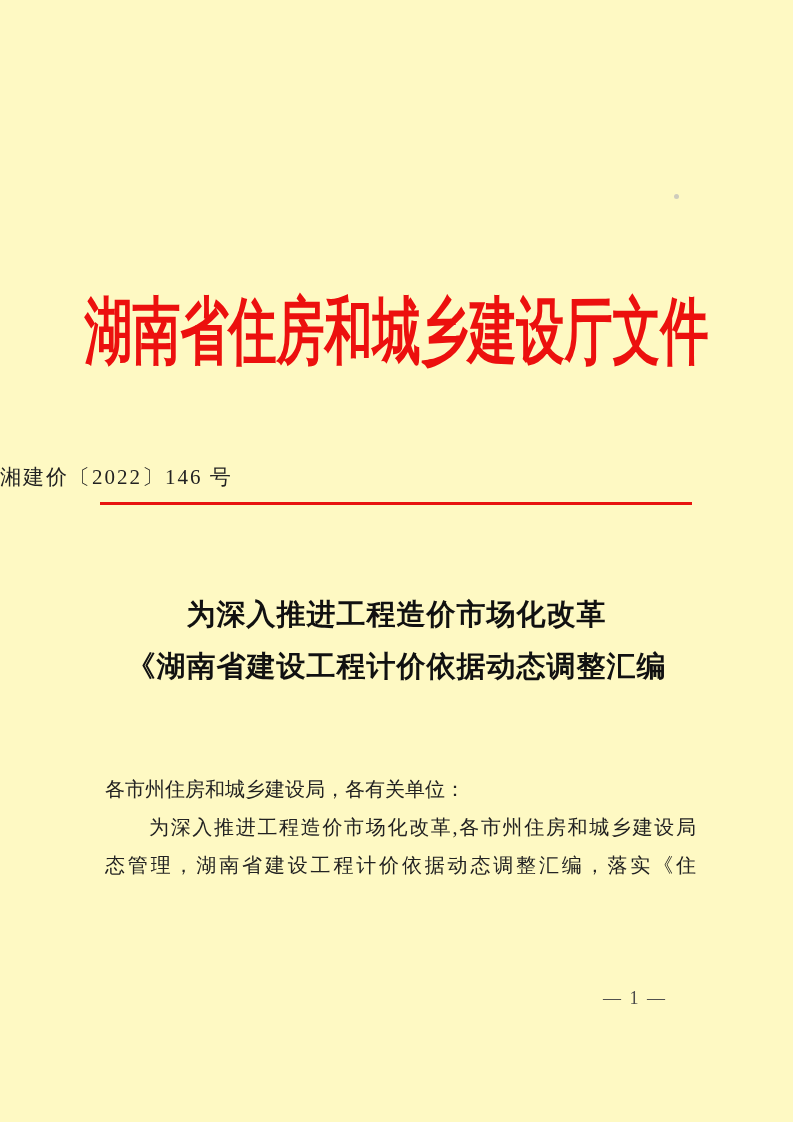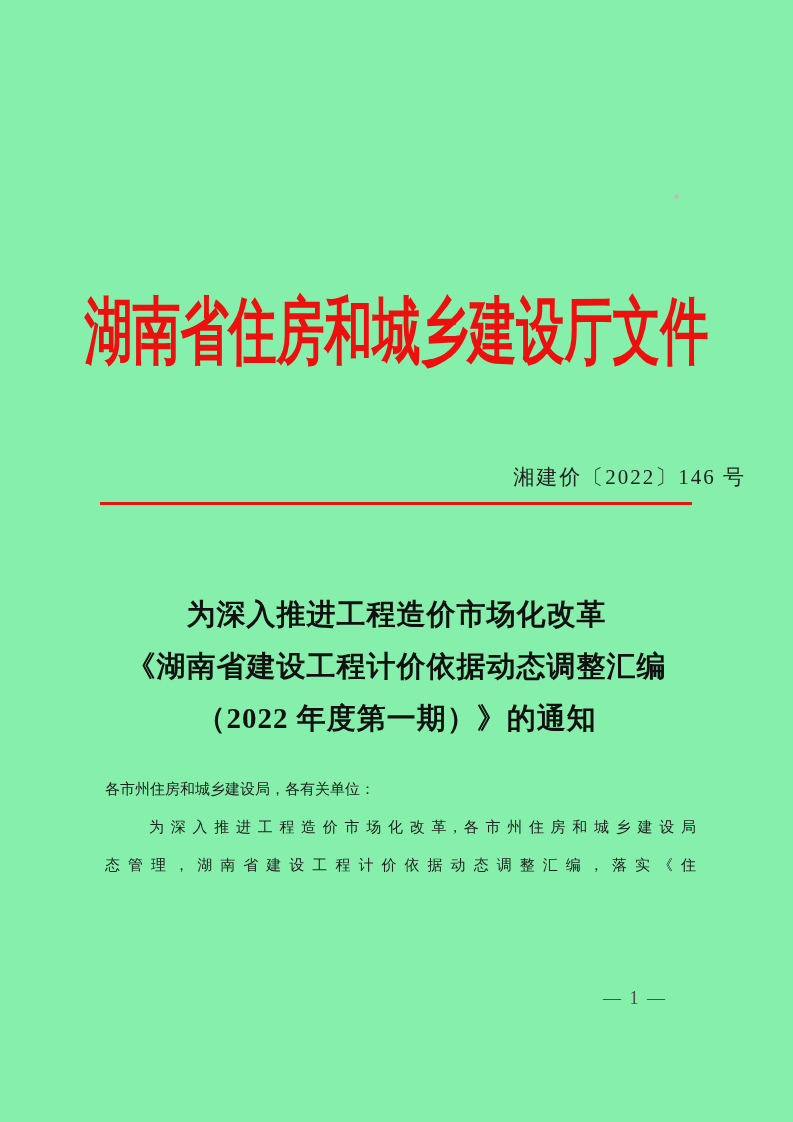--- a/index.html
+++ b/index.html
@@ -4,21 +4,21 @@
 <style>
   html, body {
     margin: 0;
     padding: 0;
     background: #ffffff;
   }
   .page {
     position: relative;
     width: 793px;
     height: 1122px;
-    background: #86efac;
+    background: #fef9c3;
     overflow: hidden;
     font-family: "Liberation Serif", "DejaVu Serif", serif;
     color: #1d1d1d;
   }
   .banner {
     position: absolute;
     top: 283px;
     left: 0;
     width: 793px;
     text-align: center;
@@ -31,25 +31,24 @@
     letter-spacing: 0px;
     transform: scaleY(1.52);
     transform-origin: top center;
     white-space: nowrap;
   }
   .doc-number {
     position: absolute;
     top: 463px;
     left: 0;
     width: 710px;
-    text-align: right;
+    text-align: left;
     font-size: 21px;
     letter-spacing: 2px;
     color: #222;
-    padding-left: 36px;
   }
   .red-rule {
     position: absolute;
     top: 502px;
     left: 100px;
     width: 592px;
     height: 3px;
     background: #e8140f;
   }
   .title-block {
@@ -62,21 +61,21 @@
     font-weight: bold;
     line-height: 52px;
     color: #111;
     letter-spacing: 1px;
   }
   .body-block {
     position: absolute;
     top: 770px;
     left: 105px;
     width: 591px;
-    font-size: 15px;
+    font-size: 20px;
     line-height: 38px;
     color: #222;
   }
   .body-line {
     white-space: nowrap;
   }
   .body-line.justified {
     white-space: normal;
     text-align: justify;
     text-align-last: justify;
@@ -114,21 +113,20 @@
     <span class="banner-text">湖南省住房和城乡建设厅文件</span>
   </div>
 
   <div class="doc-number">湘建价〔2022〕146 号</div>
 
   <div class="red-rule"></div>
 
   <div class="title-block">
     <div>为深入推进工程造价市场化改革</div>
     <div>《湖南省建设工程计价依据动态调整汇编</div>
-    <div>（2022 年度第一期）》的通知</div>
   </div>
 
   <div class="body-block">
     <div class="body-line">各市州住房和城乡建设局，各有关单位：</div>
     <div class="body-line justified indent">为深入推进工程造价市场化改革,各市州住房和城乡建设局</div>
     <div class="body-line justified">态管理，湖南省建设工程计价依据动态调整汇编，落实《住</div>
   </div>
 
   <div class="page-footer">— 1 —</div>
 

